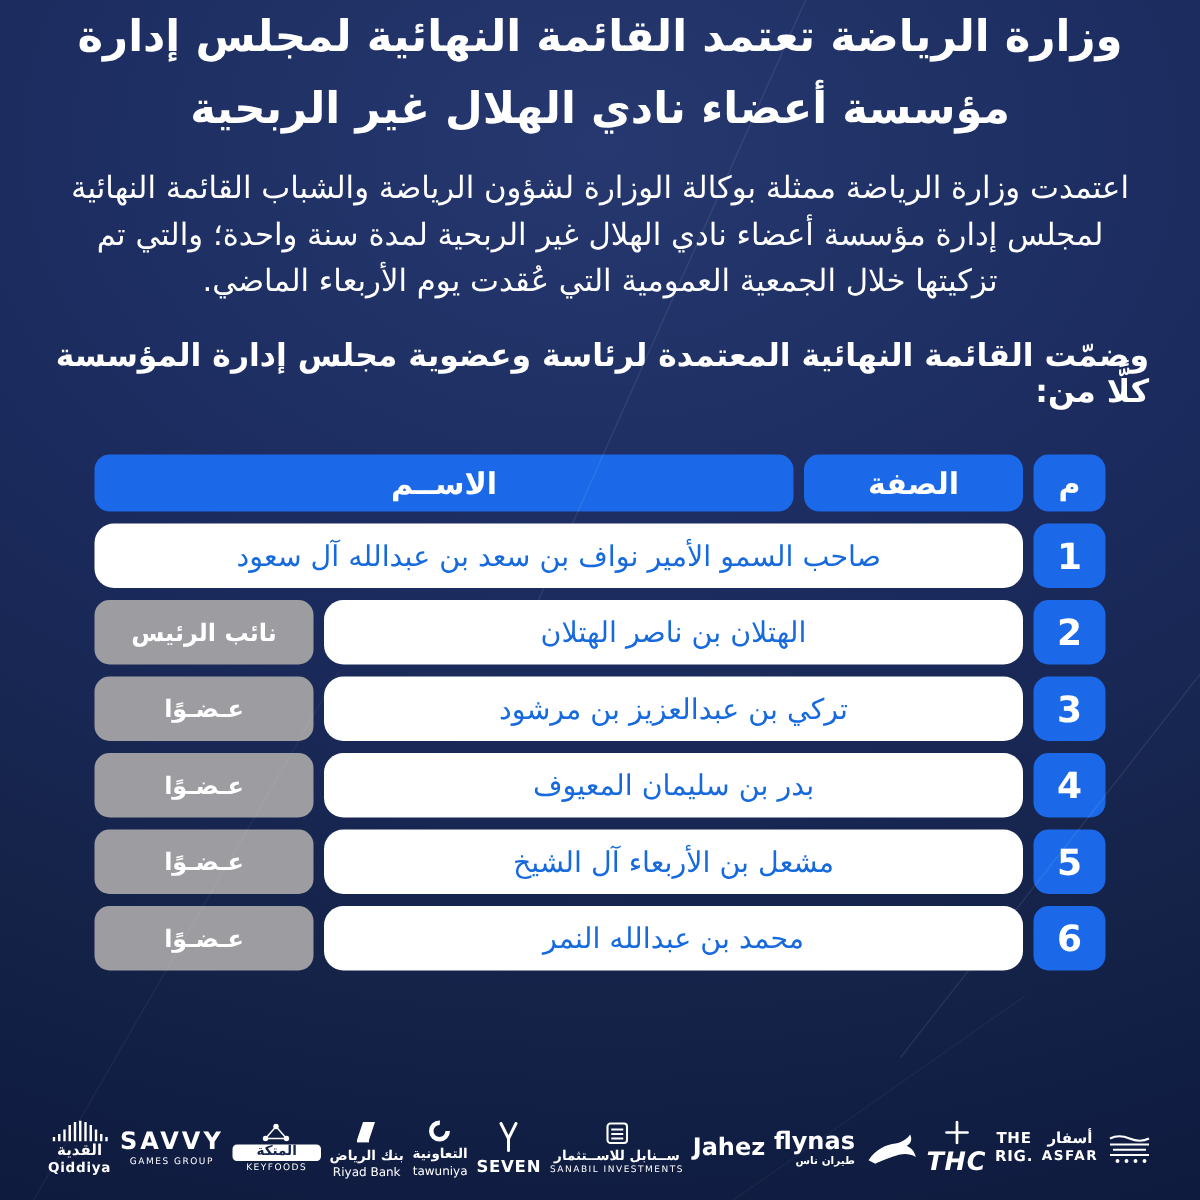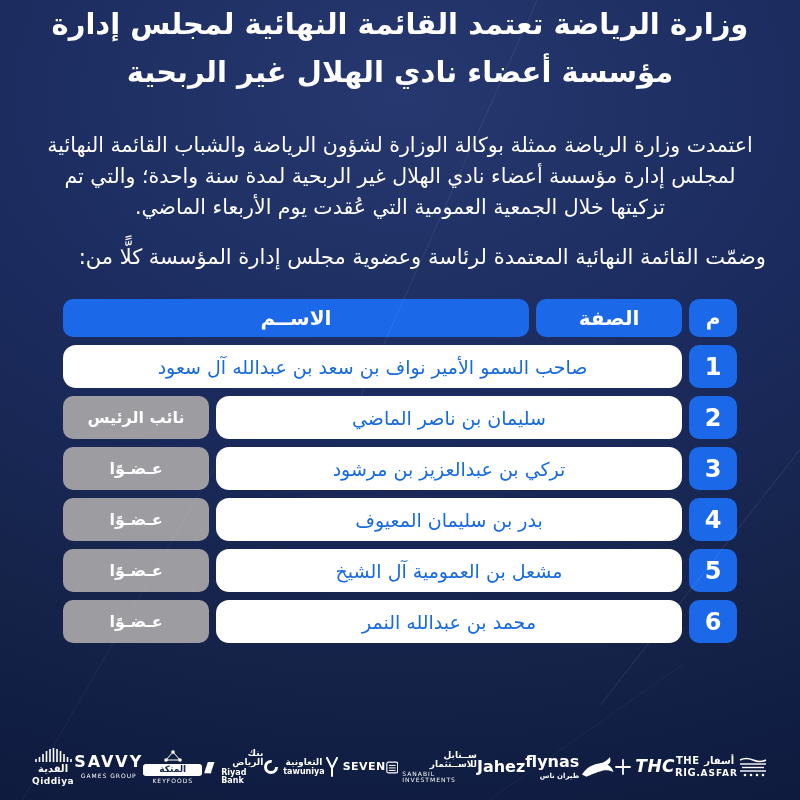--- a/index.html
+++ b/index.html
@@ -9,44 +9,44 @@
     background:radial-gradient(130% 95% at 50% 12%, #26386f 0%, #1b2b5e 42%, #152349 75%, #0e1a3e 100%);
   }
   
   .hl{position:absolute;background:rgba(255,255,255,0.08);width:1px;}
   .hl1{height:460px;left:452px;top:-40px;transform:rotate(24deg);}
   .hl2{height:520px;left:760px;top:240px;transform:rotate(38deg);}
   .hl3{height:420px;left:120px;top:420px;transform:rotate(30deg);opacity:.6;}
   .hl4{height:300px;left:560px;top:600px;transform:rotate(55deg);opacity:.5;}
 
   .title{text-align:center;font-weight:bold;font-size:29px;line-height:48px;direction:rtl;}
-  .paragraph{margin:34px auto 0;width:714px;text-align:center;font-size:20.5px;line-height:31px;direction:rtl;}
-  .subtitle{margin-top:22px;padding:0 34px;text-align:right;direction:rtl;font-weight:normal;font-size:21px;}
+  .paragraph{margin:14px auto 0;width:714px;text-align:center;font-size:20.5px;line-height:31px;direction:rtl;}
+  .subtitle{margin-top:22px;padding:0 34px;text-align:right;direction:rtl;font-weight:bold;font-size:21px;}
 
   .table{width:674px;margin:30px auto 0;direction:rtl;display:flex;flex-direction:column;gap:8px;}
   .trow{display:flex;gap:7px;height:43px;}
   .trow.thead{height:38px;}
   .cell{display:flex;align-items:center;justify-content:center;border-radius:10px;}
   .c-num{width:48px;flex:0 0 48px;}
   .c-name{flex:1;}
   .c-role{width:146px;flex:0 0 146px;}
   .hdr{background:#1b69e8;color:#fff;font-weight:bold;font-size:20px;}
   .numbox{background:#1b69e8;color:#fff;font-weight:bold;font-size:24px;}
   .namebox{background:#ffffff;color:#176ade;font-weight:normal;font-size:19px;border-radius:13px;}
   .rolebox{background:#9d9da1;color:#fff;font-weight:bold;font-size:16px;}
 
   .logos{position:absolute;left:0;right:0;bottom:14px;padding:0 32px;display:flex;
          justify-content:space-between;align-items:center;}
   .logo{display:flex;flex-direction:column;align-items:center;gap:2px;color:#fff;line-height:1.05;}
-  .logo.row{flex-direction:row;gap:4px;align-items:center;}
+  .logo.row{flex-direction:column;gap:4px;align-items:center;}
   .lcol{display:flex;flex-direction:column;align-items:center;gap:1px;}
   .ar10{font-size:10px;font-weight:bold;direction:rtl;}
   .ar9{font-size:9px;font-weight:bold;direction:rtl;}
   .en9{font-size:9px;font-weight:bold;letter-spacing:.5px;}
-  .en8{font-size:8px;font-weight:bold;}
+  .en8{font-size:8px;font-weight:normal;}
   .en6{font-size:6px;letter-spacing:1px;}
   .big{font-size:15px;font-weight:bold;}
   .savvy{font-size:16px;font-weight:bold;letter-spacing:2px;}
   .stack{font-size:10px;font-weight:bold;letter-spacing:.5px;line-height:1;}
   .wordbox{background:#fff;color:#15234f;border-radius:3px;padding:1px 16px;font-size:9px;font-weight:bold;direction:rtl;}
   svg{display:block;}
 </style>
 </head>
 <body>
 
@@ -71,36 +71,36 @@
       <div class="cell c-role hdr">الصفة</div>
       <div class="cell c-name hdr">الاســم</div>
     </div>
 
     <div class="trow">
       <div class="cell c-num numbox">1</div>
       <div class="cell c-name namebox">صاحب السمو الأمير نواف بن سعد بن عبدالله آل سعود</div>
     </div>
     <div class="trow">
       <div class="cell c-num numbox">2</div>
-      <div class="cell c-name namebox">سليمان بن ناصر الماضي</div>
+      <div class="cell c-name namebox">الهتلان بن ناصر الهتلان</div>
       <div class="cell c-role rolebox">نائب الرئيس</div>
     </div>
     <div class="trow">
       <div class="cell c-num numbox">3</div>
       <div class="cell c-name namebox">تركي بن عبدالعزيز بن مرشود</div>
       <div class="cell c-role rolebox">عـضـوًا</div>
     </div>
     <div class="trow">
       <div class="cell c-num numbox">4</div>
       <div class="cell c-name namebox">بدر بن سليمان المعيوف</div>
       <div class="cell c-role rolebox">عـضـوًا</div>
     </div>
     <div class="trow">
       <div class="cell c-num numbox">5</div>
-      <div class="cell c-name namebox">مشعل بن العمومية آل الشيخ</div>
+      <div class="cell c-name namebox">مشعل بن الأربعاء آل الشيخ</div>
       <div class="cell c-role rolebox">عـضـوًا</div>
     </div>
     <div class="trow">
       <div class="cell c-num numbox">6</div>
       <div class="cell c-name namebox">محمد بن عبدالله النمر</div>
       <div class="cell c-role rolebox">عـضـوًا</div>
     </div>
   </div>
 
   <div class="logos">

